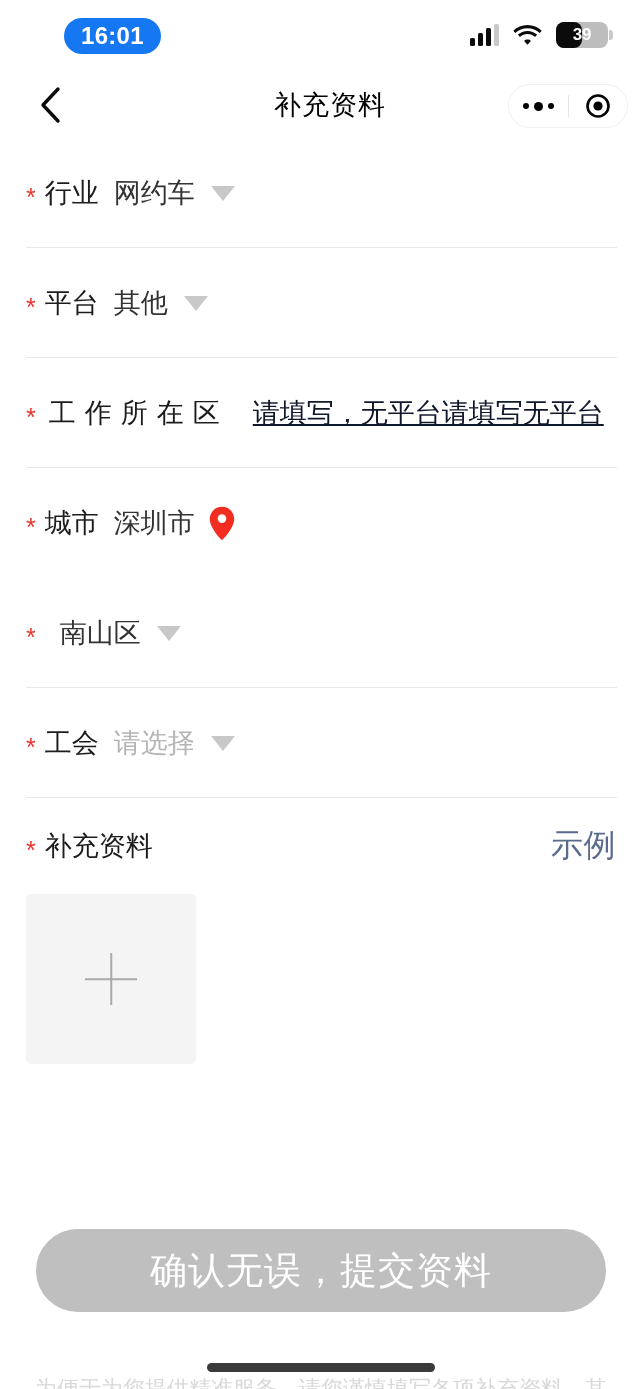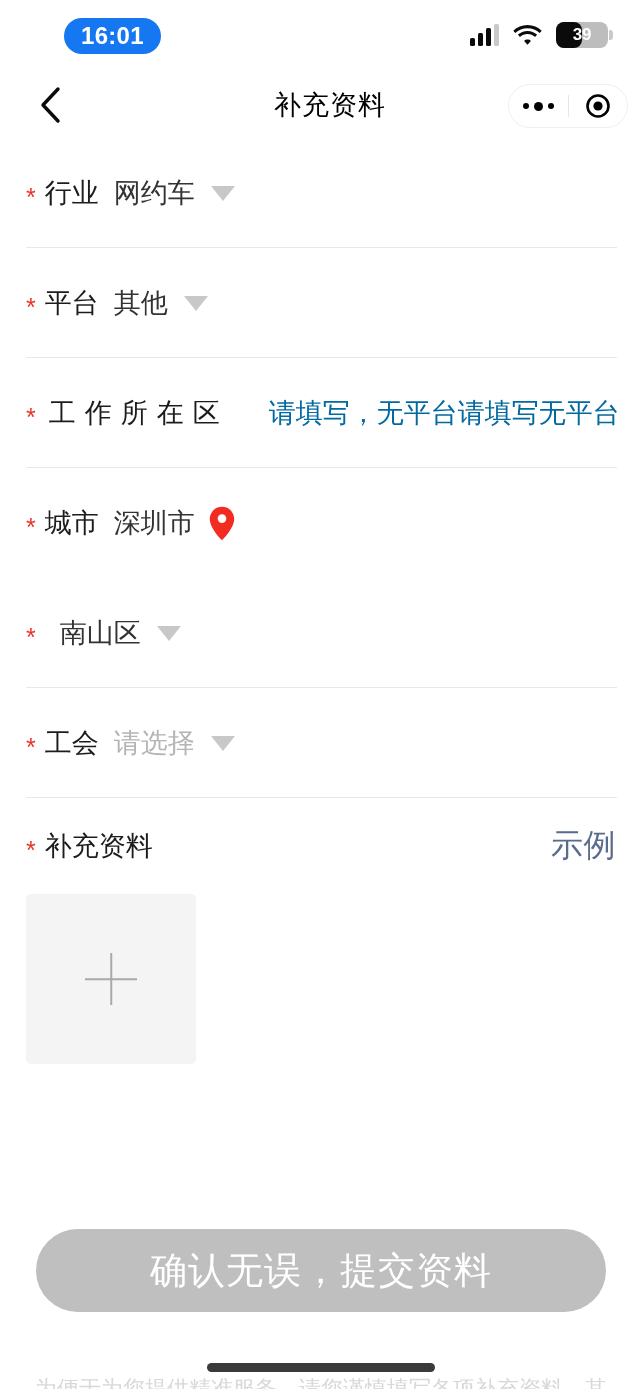--- a/index.html
+++ b/index.html
@@ -227,22 +227,23 @@
   .field-value {
     font-size: 27px;
     color: #333333;
     margin-left: 15px;
     white-space: nowrap;
   }
   .field-value.placeholder {
     color: #b5b5b5;
   }
   .field-value.input-placeholder {
-    color: #0369a1;
-    margin-left: 40px;
+    color: #0f172a;
+    margin-left: 24px;
+    text-decoration: underline;
   }
   .caret-down {
     width: 0; height: 0;
     border-left: 12px solid transparent;
     border-right: 12px solid transparent;
     border-top: 15px solid #c8c8c8;
     margin-left: 16px;
     flex: 0 0 auto;
   }
   .pin-icon {

